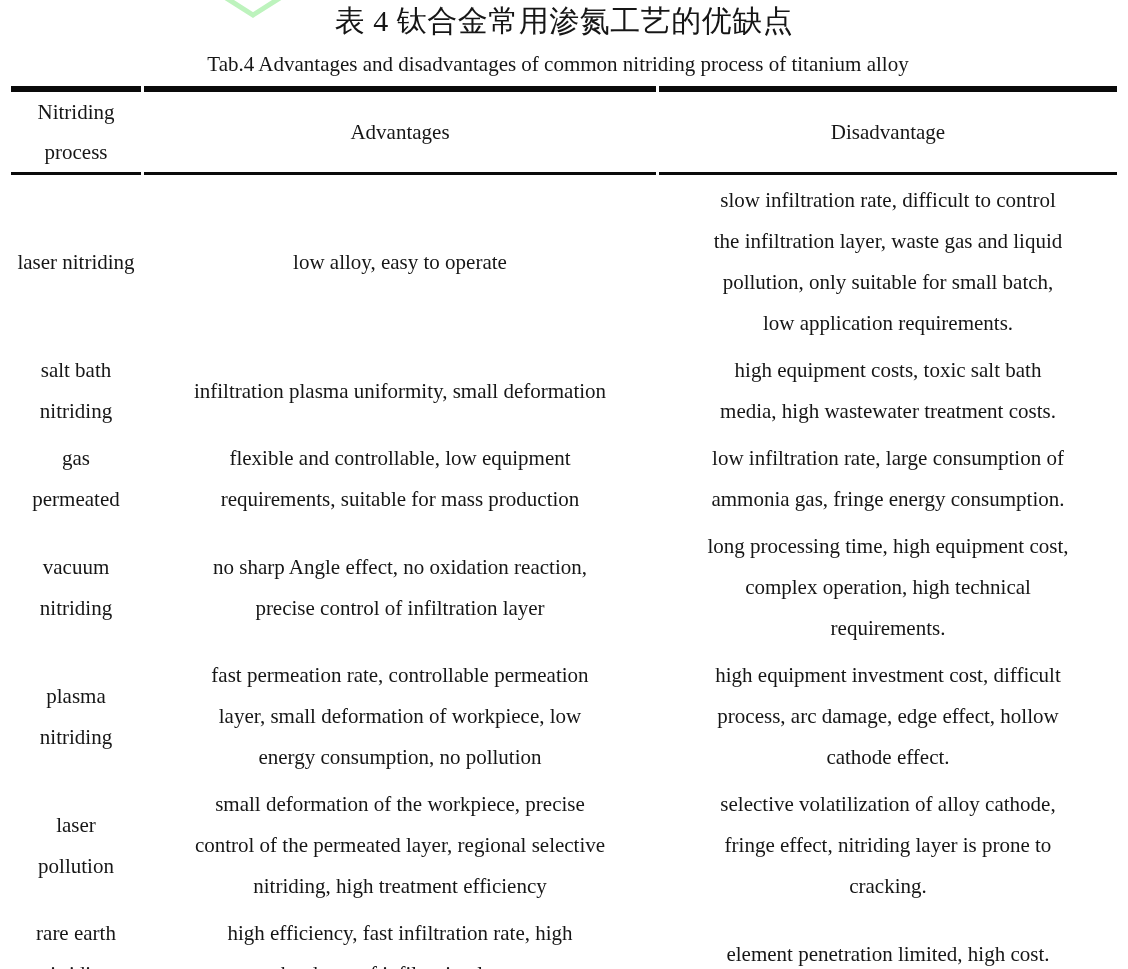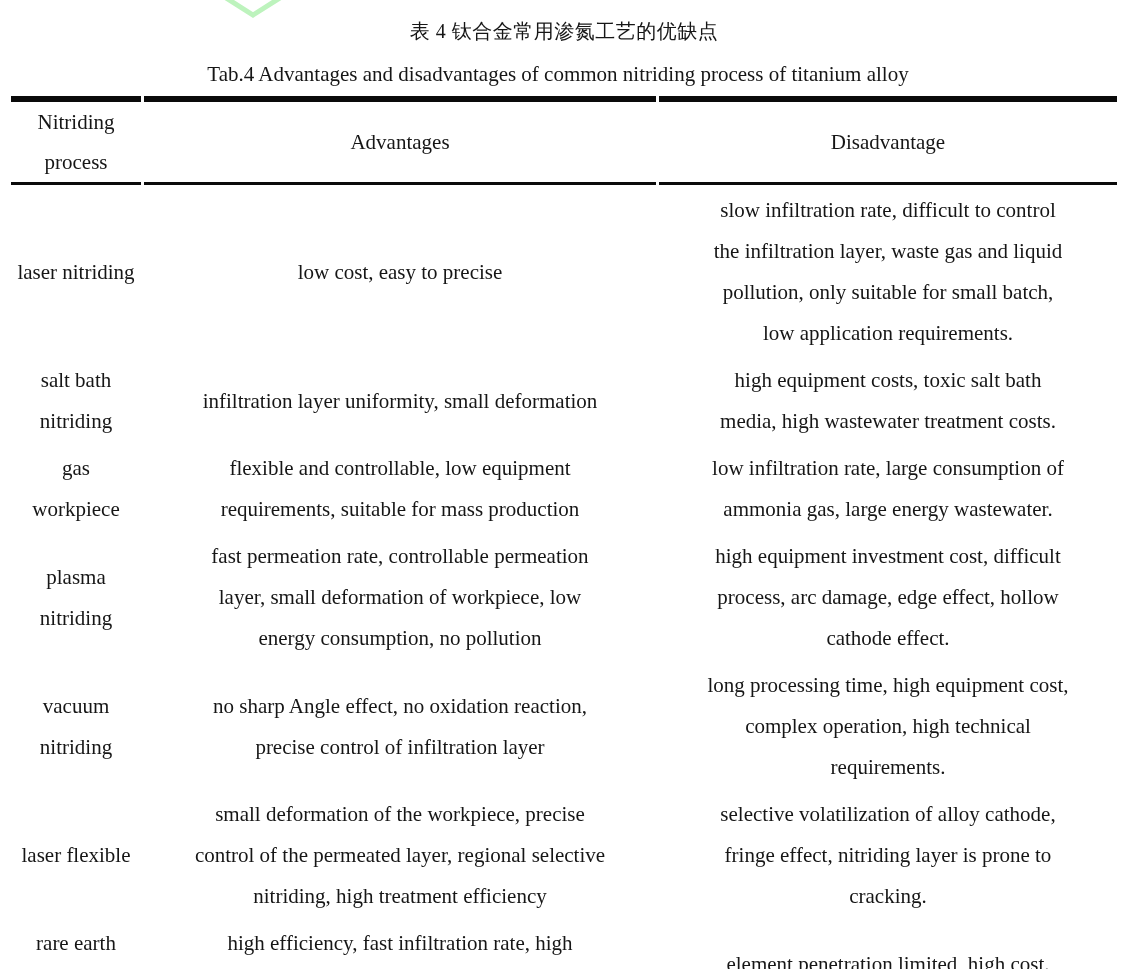--- a/index.html
+++ b/index.html
@@ -9,23 +9,23 @@
     color:#161616;
     font-family:"Liberation Serif","DejaVu Serif",serif;
     position:relative;
     overflow:hidden;
   }
   .watermark {
     position:absolute; left:218px; top:0; width:70px; height:20px;
     pointer-events:none;
   }
   .caption-zh {
-    margin:18px 0 0 0;
+    margin:8px 0 0 0;
     text-align:center;
-    font-size:20px;
+    font-size:30px;
     line-height:26px;
     letter-spacing:0.5px;
   }
   .caption-en {
     margin:18px 12px 0 0;
     text-align:center;
     font-size:21px;
     line-height:24px;
   }
   table.nitriding-table {
@@ -78,58 +78,58 @@
   <thead>
     <tr>
       <th>Nitriding process</th>
       <th>Advantages</th>
       <th>Disadvantage</th>
     </tr>
   </thead>
   <tbody>
     <tr>
       <td>laser nitriding</td>
-      <td>low cost, easy to precise</td>
+      <td>low alloy, easy to operate</td>
       <td>slow infiltration rate, difficult to control
 the infiltration layer, waste gas and liquid
 pollution, only suitable for small batch,
 low application requirements.</td>
     </tr>
     <tr>
       <td>salt bath nitriding</td>
-      <td>infiltration layer uniformity, small deformation</td>
+      <td>infiltration plasma uniformity, small deformation</td>
       <td>high equipment costs, toxic salt bath
 media, high wastewater treatment costs.</td>
     </tr>
     <tr>
-      <td>gas workpiece</td>
+      <td>gas permeated</td>
       <td>flexible and controllable, low equipment
 requirements, suitable for mass production</td>
       <td>low infiltration rate, large consumption of
-ammonia gas, large energy wastewater.</td>
+ammonia gas, fringe energy consumption.</td>
+    </tr>
+    <tr>
+      <td>vacuum nitriding</td>
+      <td>no sharp Angle effect, no oxidation reaction,
+precise control of infiltration layer</td>
+      <td>long processing time, high equipment cost,
+complex operation, high technical
+requirements.</td>
     </tr>
     <tr>
       <td>plasma nitriding</td>
       <td>fast permeation rate, controllable permeation
 layer, small deformation of workpiece, low
 energy consumption, no pollution</td>
       <td>high equipment investment cost, difficult
 process, arc damage, edge effect, hollow
 cathode effect.</td>
     </tr>
     <tr>
-      <td>vacuum nitriding</td>
-      <td>no sharp Angle effect, no oxidation reaction,
-precise control of infiltration layer</td>
-      <td>long processing time, high equipment cost,
-complex operation, high technical
-requirements.</td>
-    </tr>
-    <tr>
-      <td>laser flexible</td>
+      <td>laser pollution</td>
       <td>small deformation of the workpiece, precise
 control of the permeated layer, regional selective
 nitriding, high treatment efficiency</td>
       <td>selective volatilization of alloy cathode,
 fringe effect, nitriding layer is prone to
 cracking.</td>
     </tr>
     <tr>
       <td>rare earth nitriding</td>
       <td>high efficiency, fast infiltration rate, high

